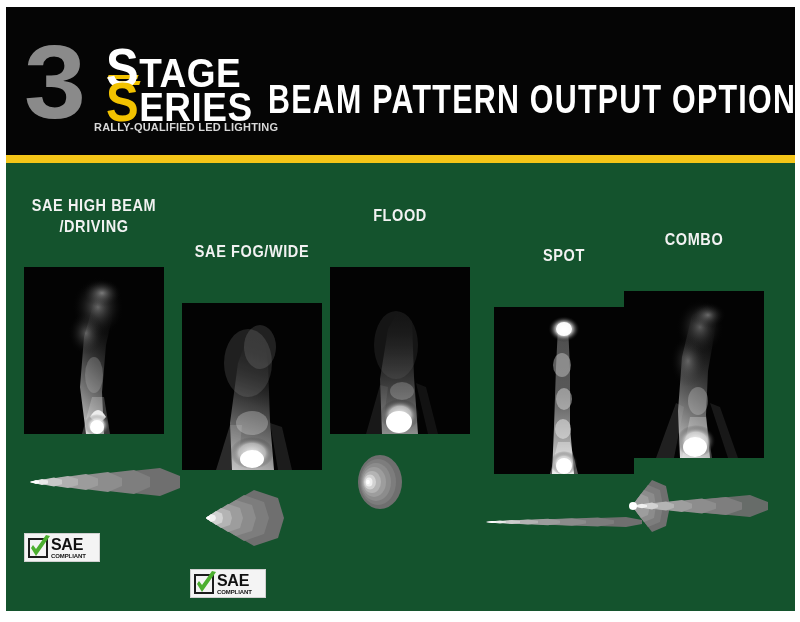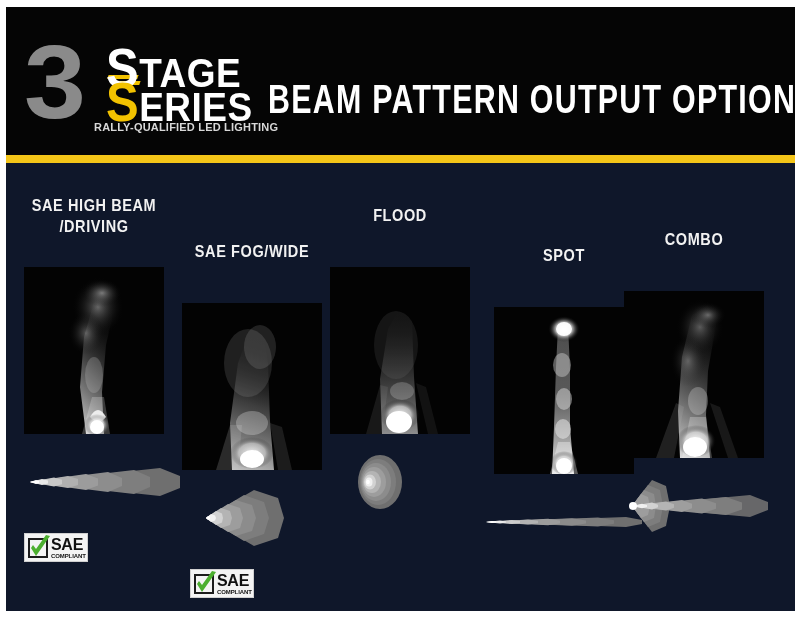--- a/index.html
+++ b/index.html
@@ -123,21 +123,21 @@
     background: #f4c518;
   }
 
   
   #content {
     position: absolute;
     left: 0;
     top: 156px;
     width: 789px;
     height: 448px;
-    background: #0f172a;
+    background: #14532d;
   }
 
   .col {
     position: absolute;
     top: 0;
     width: 148px;
     height: 448px;
   }
 
   .col-label {
@@ -172,21 +172,21 @@
     left: -12px;
     width: 172px;
     height: 62px;
   }
   .beam svg { display: block; }
 
   .badge {
     position: absolute;
     top: 370px;
     left: 4px;
-    width: 64px;
+    width: 76px;
     height: 29px;
     background: #f4f4f4;
     border: 1px solid #d0d0d0;
     box-sizing: border-box;
     display: flex;
     align-items: center;
     padding-left: 3px;
   }
   .badge-check {
     width: 20px;

